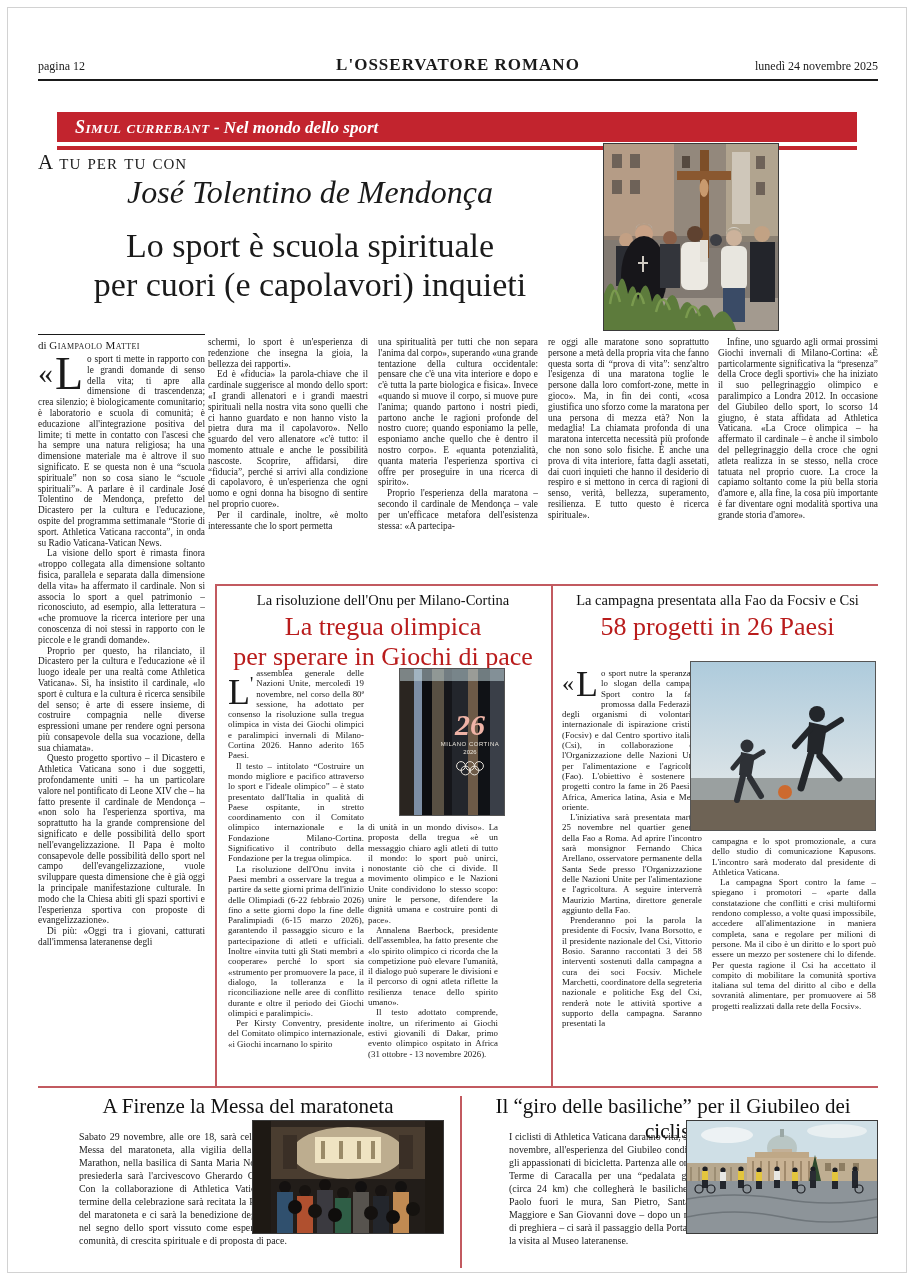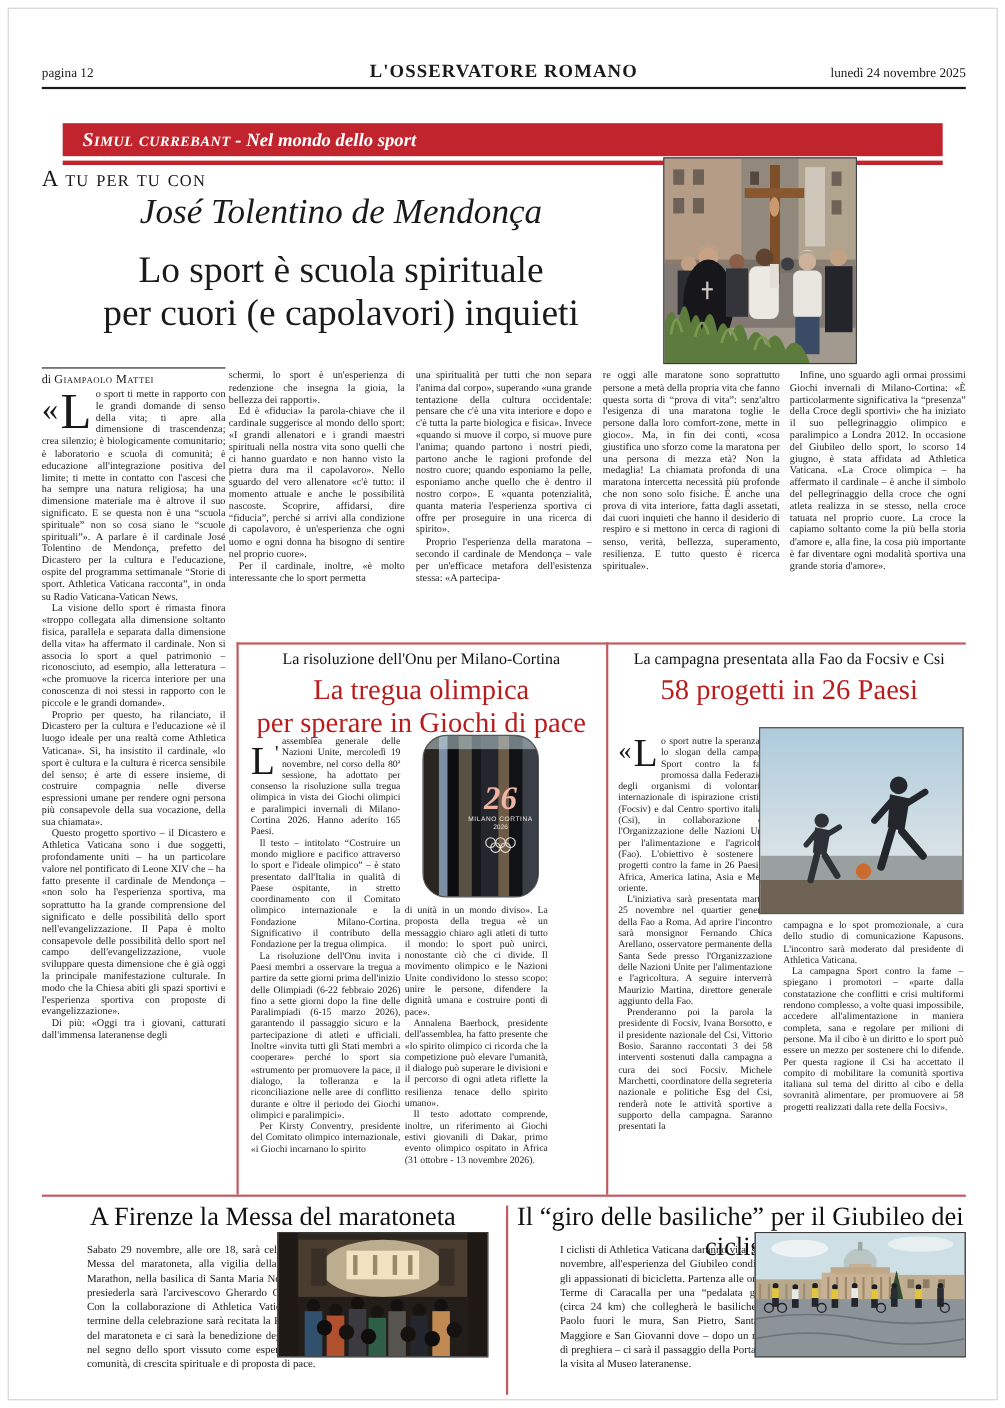--- a/index.html
+++ b/index.html
@@ -22,21 +22,21 @@
 
   
   .kicker{position:absolute;left:38px;top:150px;font-variant:small-caps;font-size:21px;letter-spacing:1px;}
   .person{position:absolute;left:20px;top:174px;width:580px;text-align:center;font-style:italic;font-size:32px;}
   .headline{position:absolute;left:14px;top:226px;width:592px;text-align:center;font-size:34px;line-height:39px;}
 
   
   .photo{position:absolute;border:1px solid #3a3a3a;background:#888;overflow:hidden;}
   .photo svg{display:block;}
   #photo-procession{left:603px;top:143px;width:174px;height:186px;}
-  #photo-torch{left:384px;top:668px;width:104px;height:146px;border-color:#555;border-radius:22px;}
+  #photo-torch{left:399px;top:668px;width:104px;height:146px;border-color:#555;}
   #photo-football{left:690px;top:661px;width:184px;height:168px;border-color:#555;}
   #photo-church{left:252px;top:1120px;width:190px;height:112px;}
   #photo-cyclists{left:686px;top:1120px;width:190px;height:112px;}
 
   
   .byline{position:absolute;left:38px;top:334px;width:167px;border-top:1.5px solid #1a1a1a;padding-top:4px;font-size:11px;}
   .byline .name{font-variant:small-caps;letter-spacing:.4px;}
   .col{position:absolute;font-size:9.3px;line-height:10.8px;text-align:justify;overflow:hidden;}
   .col p{margin:0;text-indent:9px;}
   .col p.flush{text-indent:0;}
@@ -68,21 +68,21 @@
   .boxcol p{margin:0;text-indent:8px;}
   .boxcol p.flush{text-indent:0;}
   #box1-colA{left:228px;top:668px;width:136px;height:414px;}
   #box1-colB{left:368px;top:822px;width:130px;height:260px;}
   #box2-colA{left:562px;top:668px;width:140px;height:414px;}
   #box2-colB{left:712px;top:836px;width:164px;height:246px;}
   .dropc2{float:left;font-size:36px;line-height:30px;margin:1px 3px 0 0;}
   .dropq2{float:left;font-size:24px;line-height:22px;margin:4px 2px 0 0;}
 
   
-  .bottom-title{position:absolute;text-align:center;font-size:24px;color:#111;}
+  .bottom-title{position:absolute;text-align:center;font-size:21px;color:#111;}
   #bl-title{left:38px;top:1094px;width:420px;}
   #br-title{left:468px;top:1094px;width:410px;}
   .bottom-body{position:absolute;font-size:9.9px;line-height:13px;text-align:justify;overflow:hidden;margin-left:41px;}
   #bl-body{left:38px;top:1130px;width:208px;height:138px;}
   #br-body{left:468px;top:1130px;width:212px;height:140px;}
 </style>
 </head>
 <body>
 
 <div class="page">

